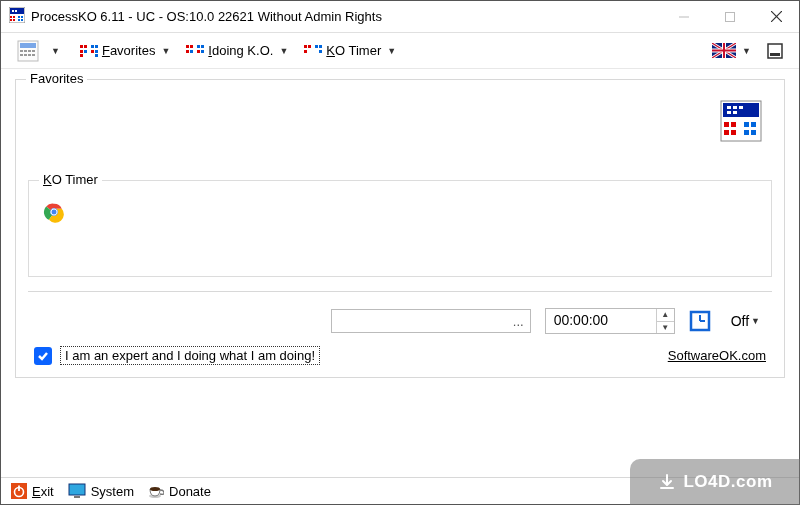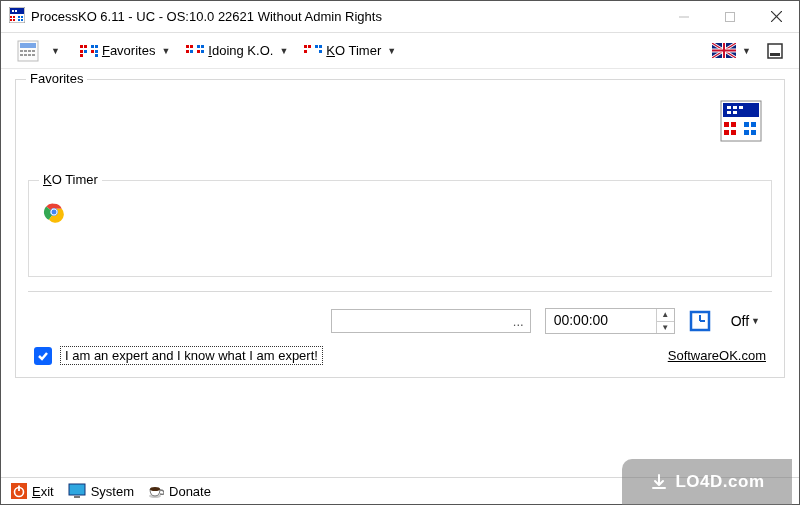--- a/index.html
+++ b/index.html
@@ -161,21 +161,21 @@
   .statusbar {
     height: 27px;
     border-top: 1px solid #d8d8d8;
     display: flex; align-items: center;
     padding: 0 10px;
     gap: 14px;
   }
   .sbtn { display: flex; align-items: center; gap: 5px; }
   .watermark {
     position: absolute;
-    right: 8px; bottom: 0;
+    right: 0; bottom: 0;
     width: 170px; height: 46px;
     background: rgba(120,120,120,0.55);
     color: #fff;
     display: flex; align-items: center; justify-content: center;
     font-weight: 600; font-size: 17px;
     border-top-left-radius: 10px;
     letter-spacing: 0.5px;
   }
   .und { text-decoration: underline; }
 </style>
@@ -372,21 +372,21 @@
           <span class="drop-arrow">▼</span>
         </div>
       </div>
 
       <div class="expert-row">
         <div class="checkbox">
           <svg width="12" height="12">
               <polyline points="2,6 5,9 10,3"></polyline>
             </svg>
         </div>
-        <span class="expert-label">I am an expert and I know what I am expert!</span>
+        <span class="expert-label">I am an expert and I doing what I am doing!</span>
         <div style="flex:1"></div>
         <a class="site-link" href="#">SoftwareOK.com</a>
       </div>
     </div>
   </div>
 
   <div class="statusbar">
     <div class="sbtn">
       <svg width="16" height="16">
         <rect width="16" height="16" fill="#e34a12"></rect>

